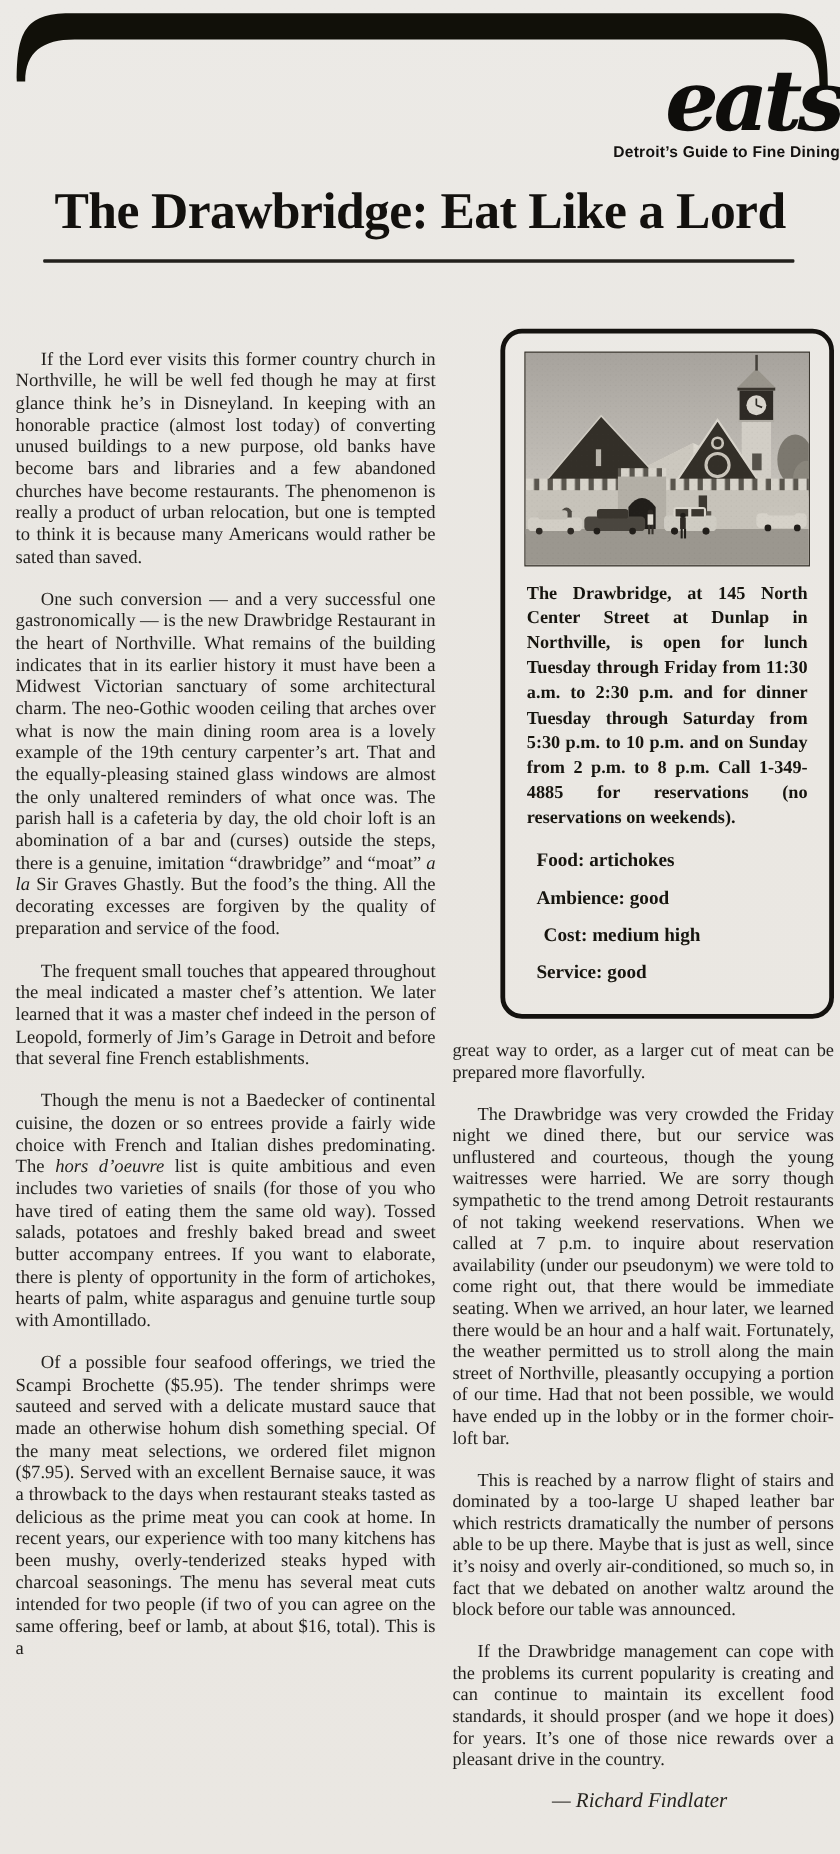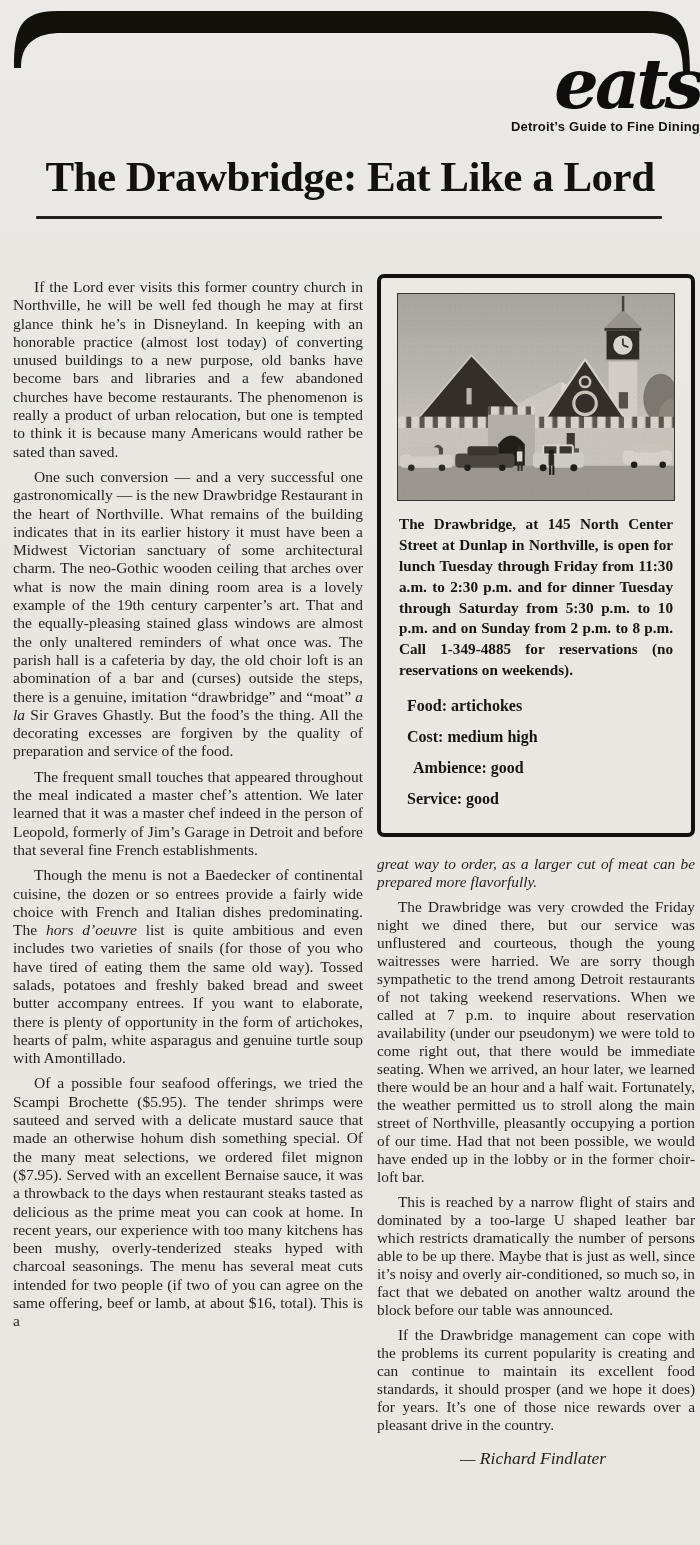--- a/index.html
+++ b/index.html
@@ -21,28 +21,28 @@
   }
   .headline{
     position:absolute;top:152px;left:0;width:100%;margin:0;text-align:center;
     font-family:"Liberation Serif", serif;font-weight:bold;
     font-size:43px;letter-spacing:-.5px;color:#13110e;
   }
   .hrule{position:absolute;top:216px;left:36px;right:38px;height:3px;background:#23211d;border-radius:1px;}
   .columns{position:absolute;top:274px;left:13px;right:5px;display:flex;gap:14px;align-items:flex-start;}
   .col-left{width:350px;font-size:15.5px;line-height:18.3px;text-align:justify;hyphens:auto;}
   .col-right{flex:1;min-width:0;}
-  .para{margin:4px 0 7px 0;text-indent:21px;}
+  .para{margin:17px 0 7px 0;text-indent:21px;}
   .para .it{font-style:italic;}
   .col-right-text{font-size:15.3px;line-height:18px;text-align:justify;hyphens:auto;margin-top:18px;}
-  .col-right-text .para:first-child{text-indent:0;font-style:italic;}
+  .col-right-text .para:first-child{text-indent:0;}
   
   .infobox{
-    border:4px solid #14120f;border-radius:7px;
-    padding:15px 16px 12px 16px;background:rgba(255,255,255,0.06);
+    border:4px solid #14120f;border-radius:18px;
+    padding:15px 16px 12px 16px;background:rgba(255,255,255,0.06);margin-left:40px;
   }
   .photo{border:1px solid #3a362f;line-height:0;background:#b5b1aa;}
   .photo svg{display:block;width:100%;height:auto;}
   .caption{
     margin:13px 2px 0 2px;font-weight:bold;font-size:15.2px;line-height:20.8px;
     text-align:justify;color:#17150f;hyphens:auto;
   }
   .ratings{margin:16px 0 4px 10px;}
   .rating-row{font-weight:bold;font-size:16px;margin:0 0 13px 0;color:#17150f;}
   .rating-row:nth-child(3){margin-left:6px;}
@@ -169,22 +169,22 @@
             <rect x="147.3" y="157" width="5.4" height="11" fill="#2e2a25"></rect>
             <rect x="147.8" y="168" width="2" height="9" fill="#211e1a"></rect>
             <rect x="151" y="168" width="2" height="9" fill="#211e1a"></rect>
 
             <rect x="0" y="0" width="270" height="202" fill="url(#grain)" opacity="0.07"></rect>
           </svg>
         </div>
         <p class="caption">The Drawbridge, at 145 North Center Street at Dunlap in Northville, is open for lunch Tuesday through Friday from 11:30 a.m. to 2:30 p.m. and for dinner Tuesday through Saturday from 5:30 p.m. to 10 p.m. and on Sunday from 2 p.m. to 8 p.m. Call 1-349-4885 for reservations (no reservations on weekends).</p>
         <div class="ratings">
             <div class="rating-row"><span>Food: </span><span>artichokes</span></div>
+            <div class="rating-row"><span>Ambience: </span><span>good</span></div>
             <div class="rating-row"><span>Cost: </span><span>medium high</span></div>
-            <div class="rating-row"><span>Ambience: </span><span>good</span></div>
             <div class="rating-row"><span>Service: </span><span>good</span></div>
           </div>
       </div>
 
       <div class="col-right-text">
           <p class="para"><span>great way to order, as a larger cut of meat can be prepared more flavorfully.</span></p>
           <p class="para"><span>The Drawbridge was very crowded the Friday night we dined there, but our service was unflustered and courteous, though the young waitresses were harried. We are sorry though sympathetic to the trend among Detroit restaurants of not taking weekend reservations. When we called at 7 p.m. to inquire about reservation availability (under our pseudonym) we were told to come right out, that there would be immediate seating. When we arrived, an hour later, we learned there would be an hour and a half wait. Fortunately, the weather permitted us to stroll along the main street of Northville, pleasantly occupying a portion of our time. Had that not been possible, we would have ended up in the lobby or in the former choir-loft bar.</span></p>
           <p class="para"><span>This is reached by a narrow flight of stairs and dominated by a too-large U shaped leather bar which restricts dramatically the number of persons able to be up there. Maybe that is just as well, since it’s noisy and overly air-conditioned, so much so, in fact that we debated on another waltz around the block before our table was announced.</span></p>
           <p class="para"><span>If the Drawbridge management can cope with the problems its current popularity is creating and can continue to maintain its excellent food standards, it should prosper (and we hope it does) for years. It’s one of those nice rewards over a pleasant drive in the country.</span></p>
         </div>

